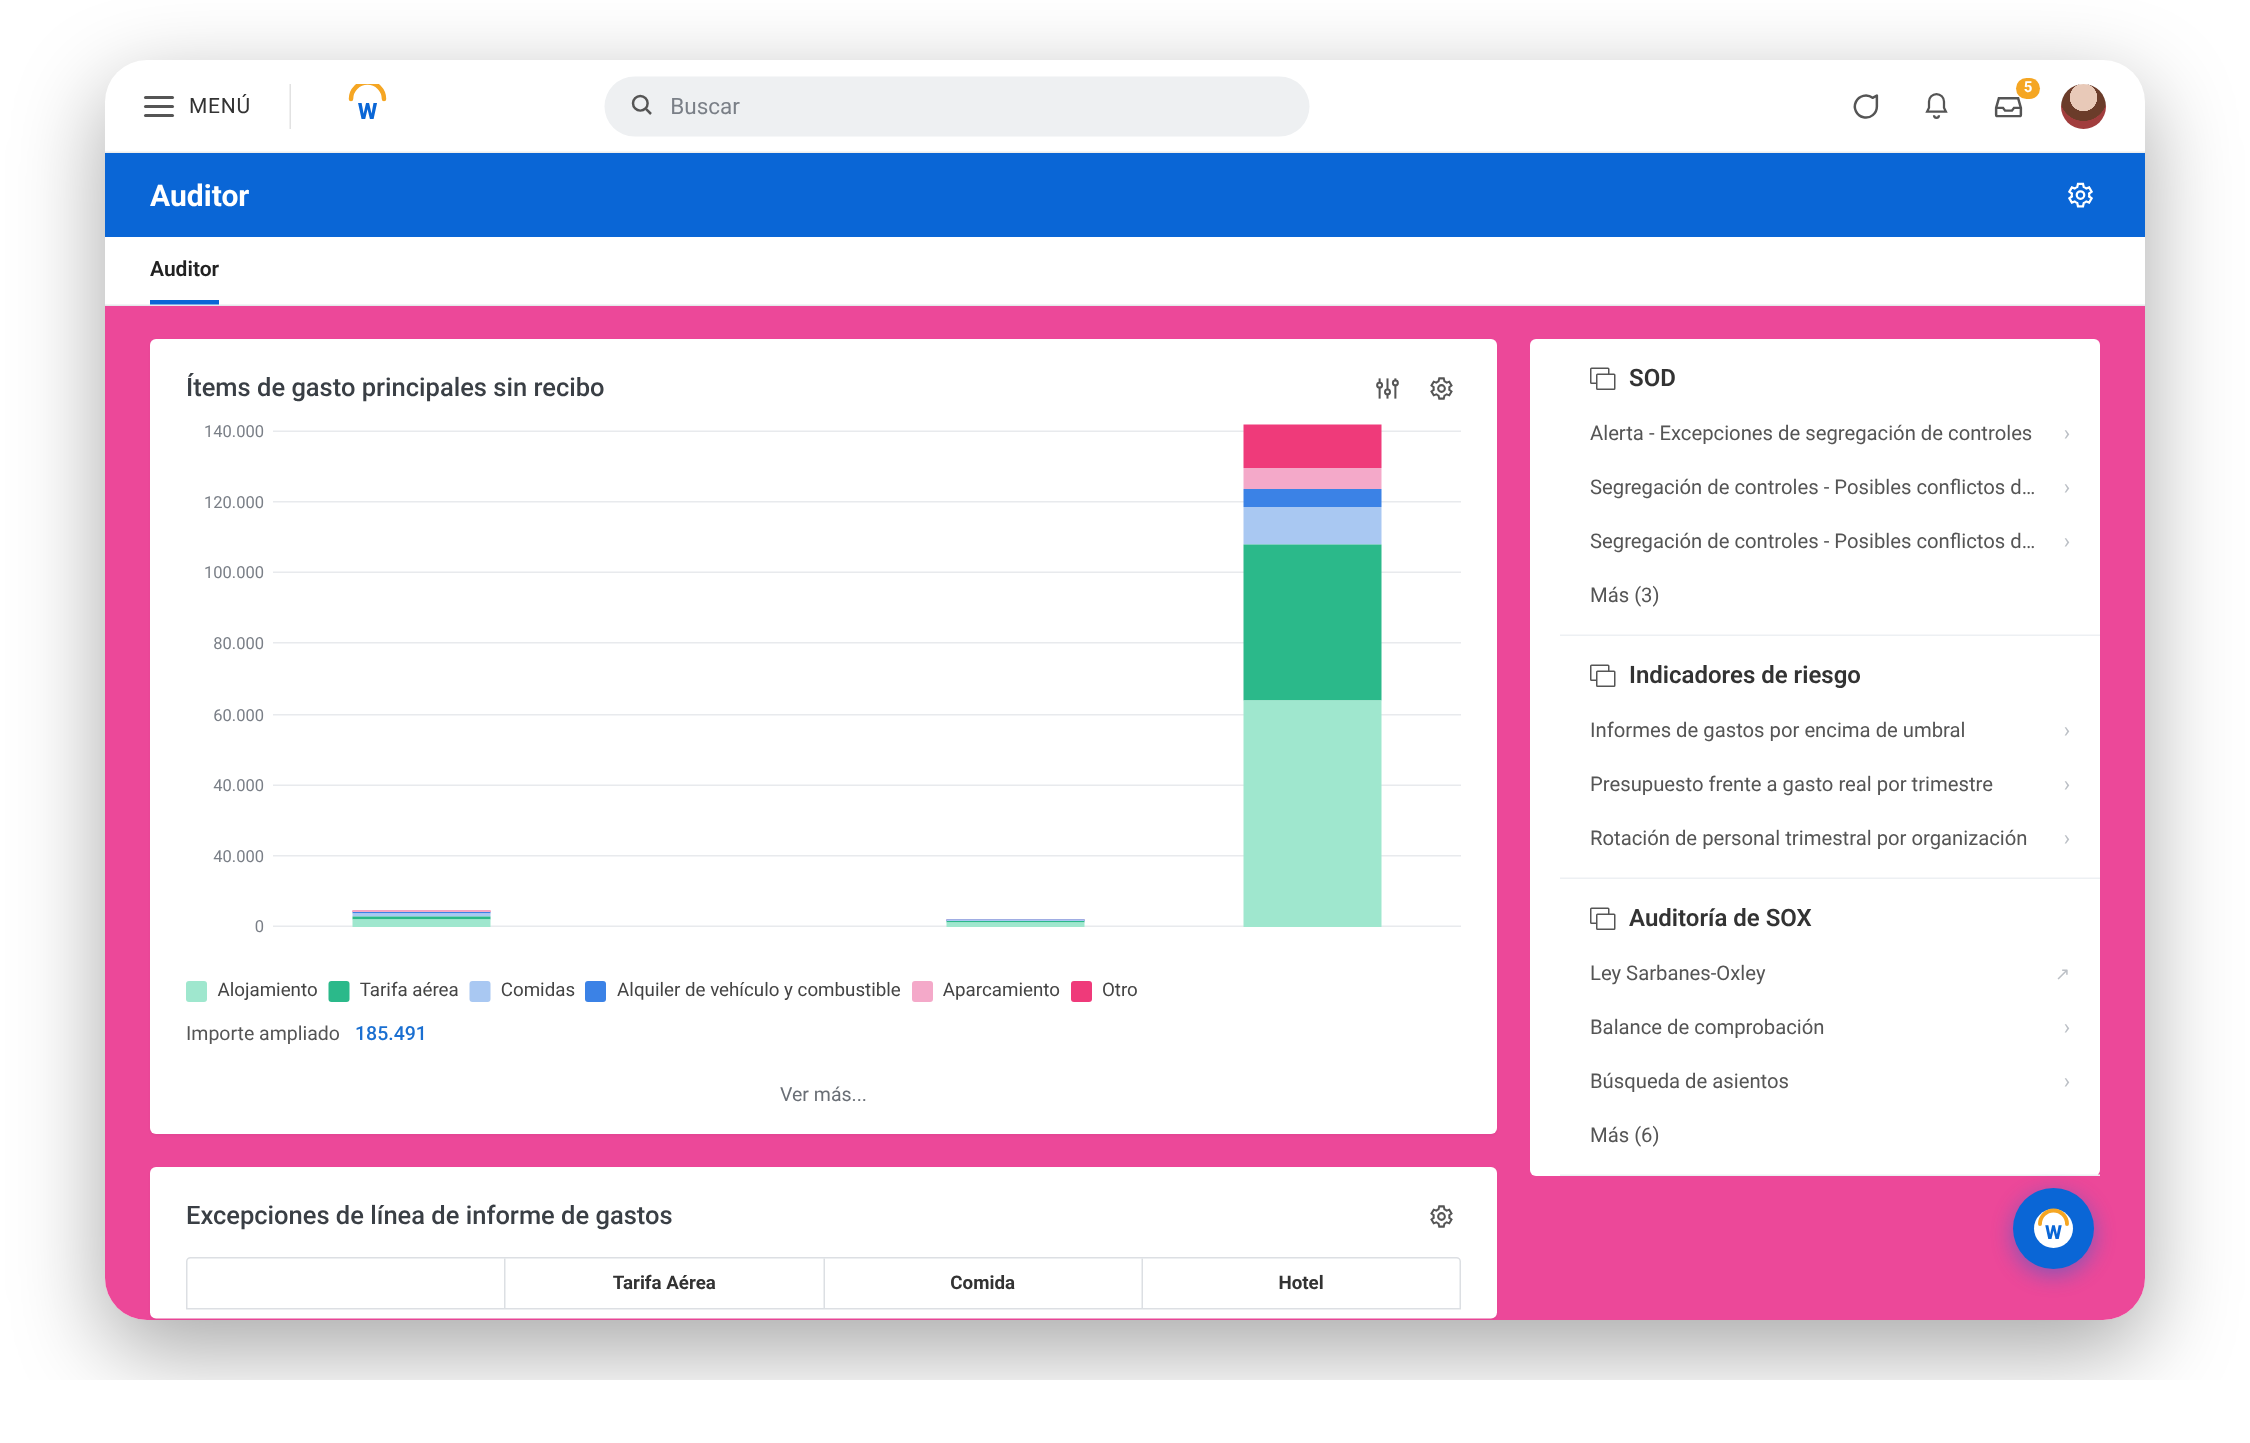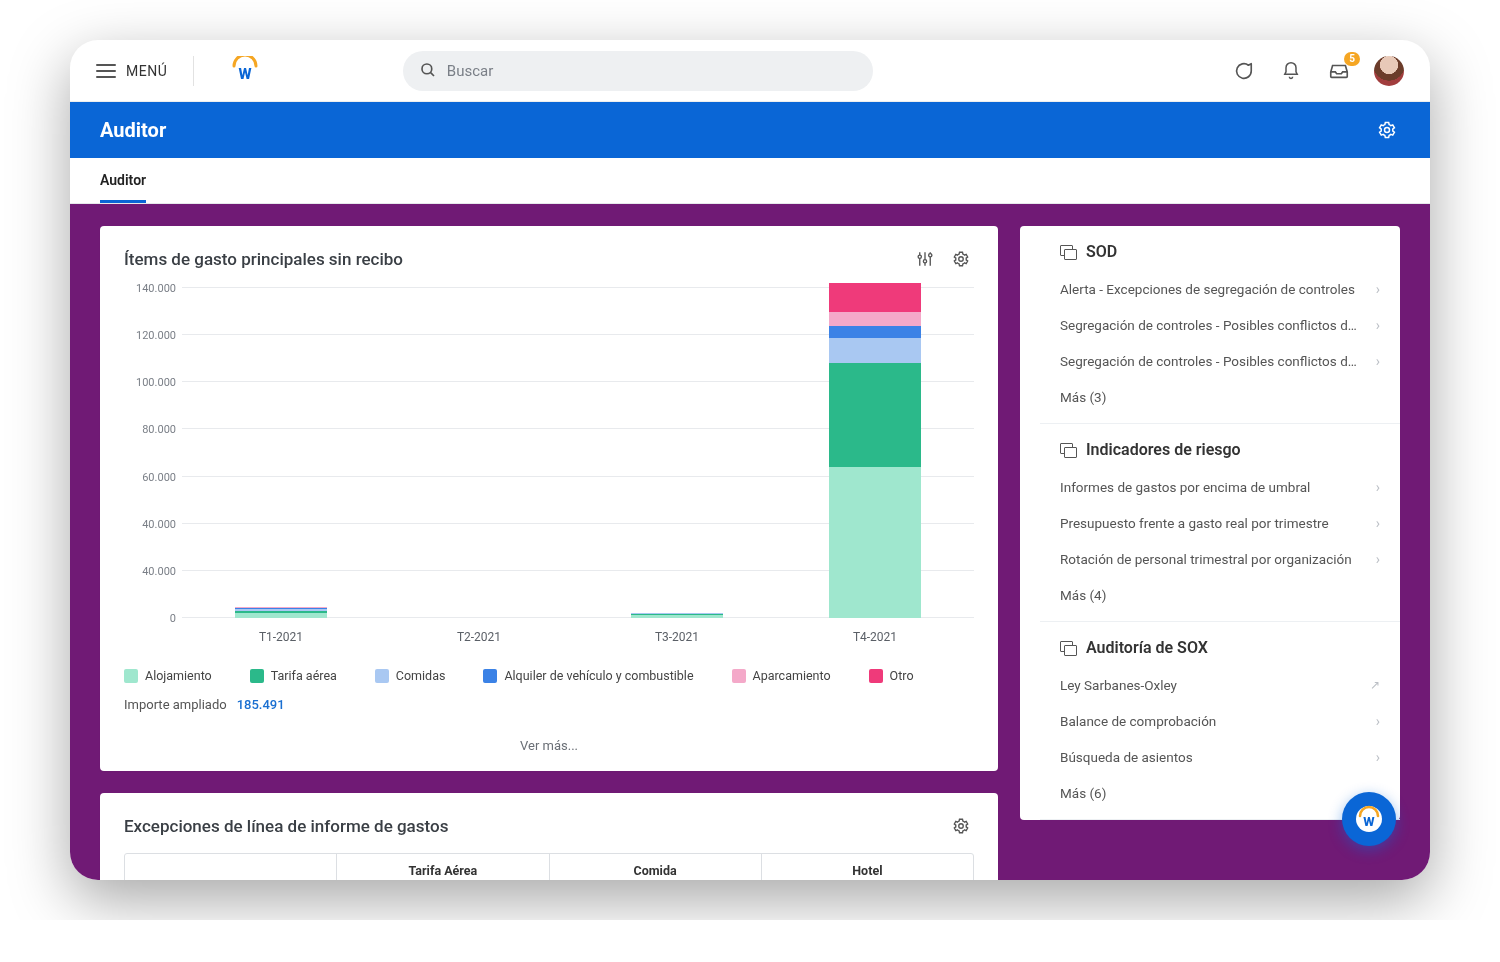--- a/index.html
+++ b/index.html
@@ -19,39 +19,39 @@
 .top-actions { display:flex; align-items:center; gap: 22px; margin-left:auto;}
 .icon-btn { width:26px; height:26px; color:#555; display:flex; align-items:center; justify-content:center; position:relative; cursor:pointer;}
 .badge { position:absolute; top:-6px; right:-8px; background:#f5a623; color:#fff; font-size:10px; font-weight:700; border-radius:9px; padding:1px 5px; line-height:12px;}
 .avatar { width:30px; height:30px; border-radius:50%; background: radial-gradient(circle at 50% 30%, #e8c9b8 0 35%, #6b3c2a 36% 60%, #a13d3d 61% 100%); }
 .titlebar { background:#0a66d6; color:#fff; height:56px; display:flex; align-items:center; padding:0 30px; justify-content:space-between;}
 .titlebar h1 { font-size:20px; font-weight:700; }
 .gear-white { color:#fff; }
 .tabs { background:#fff; padding: 0 30px; border-bottom:1px solid #e6e8eb; display:flex; gap:24px; height:46px; align-items:flex-end;}
 .tab { font-size:14px; color:#333; padding-bottom:12px; border-bottom:3px solid transparent; cursor:pointer;}
 .tab.active { border-bottom-color:#0a66d6; font-weight:600; color:#222;}
-.content { background:#701a75; padding: 22px 30px; display:flex; gap:22px; height: calc(100% - 62px - 56px - 46px); overflow:hidden;}
+.content { background:#ec4899; padding: 22px 30px; display:flex; gap:22px; height: calc(100% - 62px - 56px - 46px); overflow:hidden;}
 .col-main { flex: 1 1 auto; display:flex; flex-direction:column; gap:22px; min-width:0;}
 .col-side { flex: 0 0 380px; }
 .card { background:#fff; border-radius:4px; padding: 20px 24px 18px; box-shadow: 0 1px 2px rgba(0,0,0,0.04);}
 .card-head { display:flex; align-items:center; justify-content:space-between; margin-bottom:12px;}
 .card-title { font-size:17px; color:#3a3f45; font-weight:500;}
 .card-tools { display:flex; gap:10px; color:#666; }
 .chart-area { height: 360px; position:relative; padding-left: 58px; padding-bottom: 26px; padding-top:4px;}
 .y-axis { position:absolute; left:0; top:4px; bottom:26px; width:58px; }
 .y-tick { position:absolute; right:6px; font-size:11px; color:#7a7f87; transform: translateY(50%);}
 .grid { position:absolute; left:58px; right:0; top:4px; bottom:26px; }
 .gridline { position:absolute; left:0; right:0; height:1px; background:#e8eaed;}
 .bars { position:absolute; left:58px; right:0; top:4px; bottom:26px; display:flex; align-items:flex-end; }
 .bar-slot { flex:1; display:flex; justify-content:center; align-items:flex-end; height:100%; position:relative;}
 .bar { width: 92px; display:flex; flex-direction:column-reverse; }
 .seg { width:100%; }
 .x-labels { position:absolute; left:58px; right:0; bottom:0; display:flex; }
 .x-label { flex:1; text-align:center; font-size:12px; color:#5a5f66;}
-.legend { display:flex; flex-wrap:wrap; gap: 14px 38px; margin-top: 24px; font-size:12.5px; color:#444; align-items:center;}
+.legend { display:flex; flex-wrap:wrap; gap: 14px 7px; margin-top: 9px; font-size:12.5px; color:#444; align-items:center;}
 .lg { display:flex; align-items:center; gap:7px;}
 .sw { width:14px; height:14px; border-radius:2px;}
 .total-row { margin-top:14px; font-size:13px; color:#555; display:flex; gap:10px;}
 .total-val { color:#1a6fd1; font-weight:500;}
 .more-link { text-align:center; font-size:13px; color:#6a6f76; margin-top:26px; cursor:pointer;}
 .card2 { padding-bottom:6px; }
 .card2 .card-title { font-size:17px; }
 .tbl-head { display:flex; border:1px solid #dcdfe3; border-radius:3px 3px 0 0; margin-top:14px;}
 .th { flex:1; text-align:center; font-size:12.5px; font-weight:700; color:#333; padding:9px 4px;}
 .th + .th { border-left:1px solid #dcdfe3;}
@@ -218,26 +218,20 @@
                 <div class="bar" style="height: 101.429%;">
                   <div class="seg" title="Alojamiento: 64000" style="background: rgb(159, 231, 206); height: 45.7143%;"></div>
                   <div class="seg" title="Tarifa aérea: 44000" style="background: rgb(43, 185, 138); height: 31.4286%;"></div>
                   <div class="seg" title="Comidas: 11000" style="background: rgb(169, 200, 242); height: 7.85714%;"></div>
                   <div class="seg" title="Alquiler de vehículo y combustible: 5000" style="background: rgb(59, 130, 230); height: 3.57143%;"></div>
                   <div class="seg" title="Aparcamiento: 6000" style="background: rgb(244, 169, 201); height: 4.28571%;"></div>
                   <div class="seg" title="Otro: 12000" style="background: rgb(239, 58, 122); height: 8.57143%;"></div>
                 </div>
               </div>
             </div>
-          <div class="x-labels" id="xlabels">
-              <div class="x-label">T1-2021</div>
-              <div class="x-label">T2-2021</div>
-              <div class="x-label">T3-2021</div>
-              <div class="x-label">T4-2021</div>
-            </div>
         </div>
 
         <div class="legend" id="legend">
             <div class="lg">
               <span class="sw" style="background: rgb(159, 231, 206);"></span>
               <span>Alojamiento</span>
             </div>
             <div class="lg">
               <span class="sw" style="background: rgb(43, 185, 138);"></span>
               <span>Tarifa aérea</span>
@@ -323,23 +317,20 @@
               <span class="chev">›</span>
             </div>
             <div class="side-item">
               <span>Presupuesto frente a gasto real por trimestre</span>
               <span class="chev">›</span>
             </div>
             <div class="side-item">
               <span>Rotación de personal trimestral por organización</span>
               <span class="chev">›</span>
             </div>
-            <div class="side-item">
-              <span>Más (4)</span>
-            </div>
           </div>
           <div class="side-sec">
             <div class="side-head">
               <span class="stack-icon"></span>
               <span>Auditoría de SOX</span>
             </div>
             <div class="side-item">
               <span>Ley Sarbanes-Oxley</span>
               <span class="ext">↗</span>
             </div>

